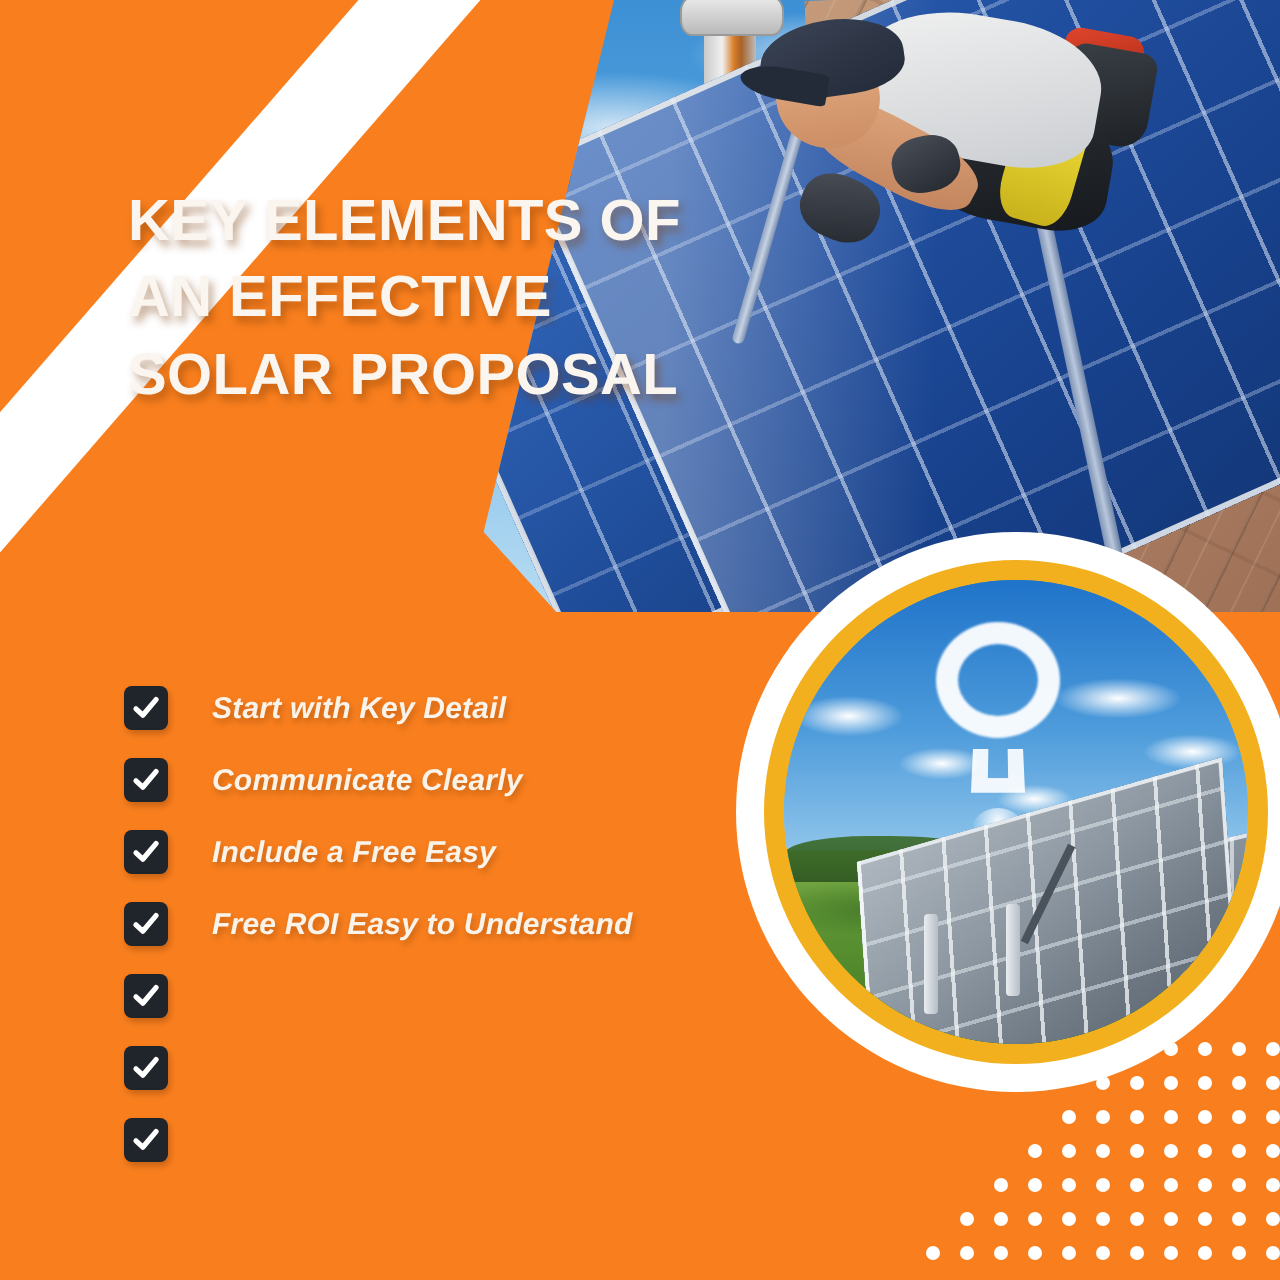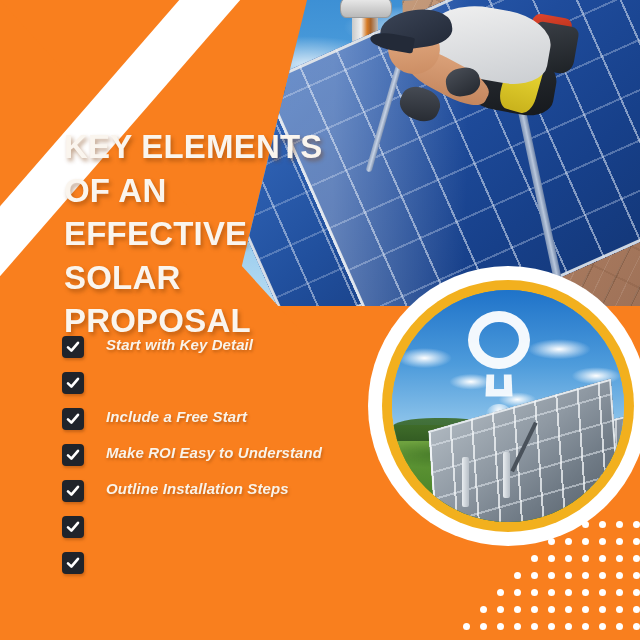--- a/index.html
+++ b/index.html
@@ -334,36 +334,35 @@
   .dot-row { display:flex; gap:10px; justify-content:flex-end; margin-bottom:10px; }
   .dot { width:7px; height:7px; border-radius:50%; background:#FFFFFF; }
 
   
   .headline {
     position:absolute;
     left:64px; top:92px;
     width:280px;
     z-index:8;
     color:#FAF5EE;
-    font-size:33px;
+    font-size:29px;
     line-height:1.32;
     font-weight:bold;
     letter-spacing:.2px;
     text-shadow:2px 3px 4px rgba(120,55,5,.45);
-    margin-top:33px;
   }
   .checklist {
     position:absolute;
     left:62px; top:336px;
     z-index:8;
     width:320px;
   }
   .check-item {
     display:flex;
-    align-items:flex-start;
+    align-items:center;
     height:36px;
   }
   .check-box {
     width:22px; height:22px;
     background:#20242B;
     border-radius:4px;
     flex:none;
     display:flex; align-items:center; justify-content:center;
     box-shadow:1px 2px 3px rgba(110,50,5,.35);
   }
@@ -515,47 +514,47 @@
       </span>
       <span class="check-label">Start with Key Detail</span>
     </div>
 
     <div class="check-item">
       <span class="check-box">
         <svg width="14" height="14" viewBox="0 0 14 14">
             <path d="M2 7.4 L5.4 10.6 L12 2.8" stroke="#FFFFFF" stroke-width="2.6" fill="none" stroke-linecap="round" stroke-linejoin="round"></path>
           </svg>
       </span>
-    </div>
-
-    <div class="check-item">
-      <span class="check-box">
-        <svg width="14" height="14" viewBox="0 0 14 14">
-            <path d="M2 7.4 L5.4 10.6 L12 2.8" stroke="#FFFFFF" stroke-width="2.6" fill="none" stroke-linecap="round" stroke-linejoin="round"></path>
-          </svg>
-      </span>
-      <span class="check-label">Include a Free Start</span>
-    </div>
-
-    <div class="check-item">
-      <span class="check-box">
-        <svg width="14" height="14" viewBox="0 0 14 14">
-            <path d="M2 7.4 L5.4 10.6 L12 2.8" stroke="#FFFFFF" stroke-width="2.6" fill="none" stroke-linecap="round" stroke-linejoin="round"></path>
-          </svg>
-      </span>
-      <span class="check-label">Make ROI Easy to Understand</span>
-    </div>
-
-    <div class="check-item">
-      <span class="check-box">
-        <svg width="14" height="14" viewBox="0 0 14 14">
-            <path d="M2 7.4 L5.4 10.6 L12 2.8" stroke="#FFFFFF" stroke-width="2.6" fill="none" stroke-linecap="round" stroke-linejoin="round"></path>
-          </svg>
-      </span>
-      <span class="check-label">Outline Installation Steps</span>
+      <span class="check-label">Communicate Clearly</span>
+    </div>
+
+    <div class="check-item">
+      <span class="check-box">
+        <svg width="14" height="14" viewBox="0 0 14 14">
+            <path d="M2 7.4 L5.4 10.6 L12 2.8" stroke="#FFFFFF" stroke-width="2.6" fill="none" stroke-linecap="round" stroke-linejoin="round"></path>
+          </svg>
+      </span>
+      <span class="check-label">Include a Free Easy</span>
+    </div>
+
+    <div class="check-item">
+      <span class="check-box">
+        <svg width="14" height="14" viewBox="0 0 14 14">
+            <path d="M2 7.4 L5.4 10.6 L12 2.8" stroke="#FFFFFF" stroke-width="2.6" fill="none" stroke-linecap="round" stroke-linejoin="round"></path>
+          </svg>
+      </span>
+      <span class="check-label">Free ROI Easy to Understand</span>
+    </div>
+
+    <div class="check-item">
+      <span class="check-box">
+        <svg width="14" height="14" viewBox="0 0 14 14">
+            <path d="M2 7.4 L5.4 10.6 L12 2.8" stroke="#FFFFFF" stroke-width="2.6" fill="none" stroke-linecap="round" stroke-linejoin="round"></path>
+          </svg>
+      </span>
     </div>
 
     <div class="check-item">
       <span class="check-box">
         <svg width="14" height="14" viewBox="0 0 14 14">
             <path d="M2 7.4 L5.4 10.6 L12 2.8" stroke="#FFFFFF" stroke-width="2.6" fill="none" stroke-linecap="round" stroke-linejoin="round"></path>
           </svg>
       </span>
     </div>
 

